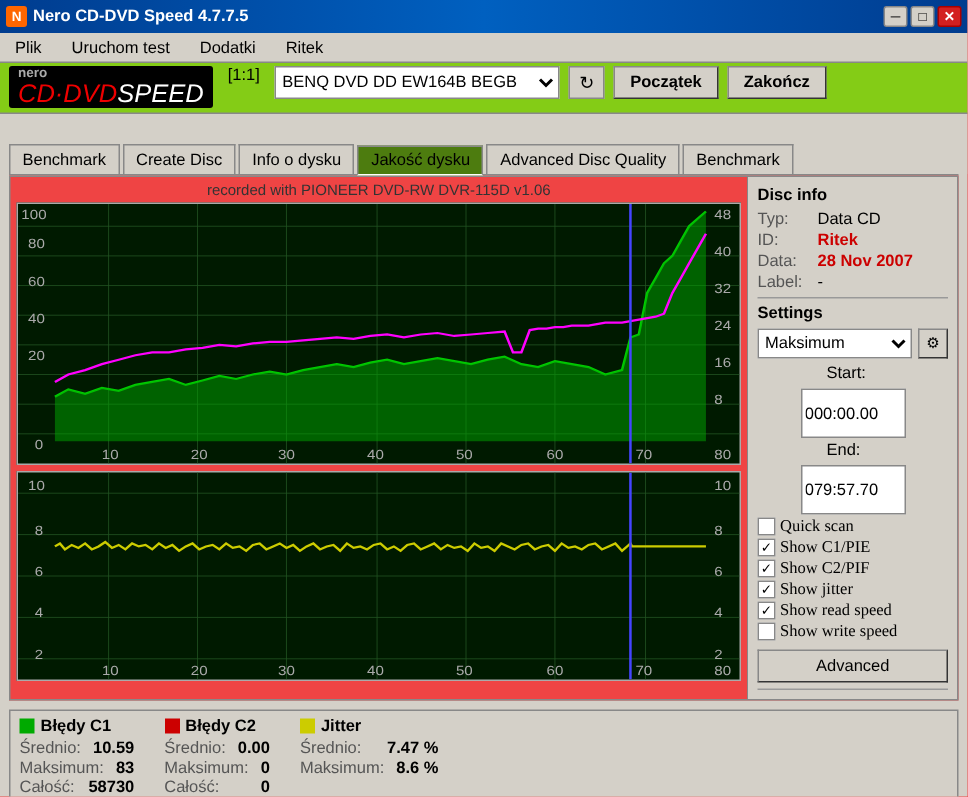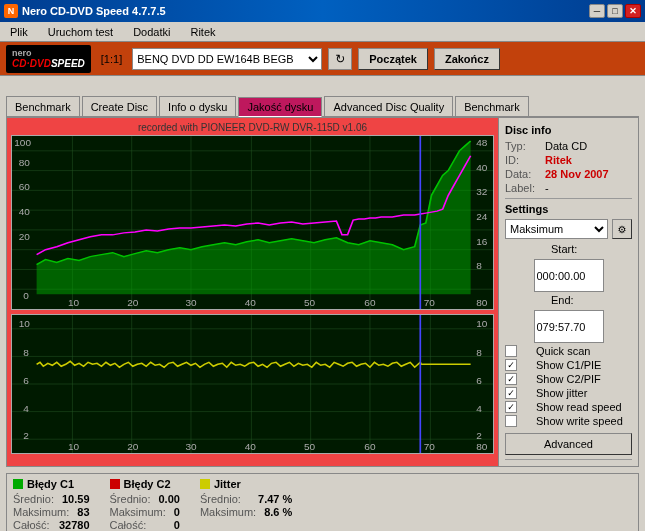--- a/index.html
+++ b/index.html
@@ -11,33 +11,33 @@
     .title-bar-icon { width: 14px; height: 14px; background: #ff6600; border-radius: 2px; font-size: 9px; color: white; display: flex; align-items: center; justify-content: center; }
     .title-bar-buttons { display: flex; gap: 2px; }
     .tb-btn { width: 16px; height: 14px; border: 1px solid #888; background: #d4d0c8; border-radius: 2px; cursor: pointer; font-size: 9px; display: flex; align-items: center; justify-content: center; color: #000; font-weight: bold; }
     .tb-btn.close { background: #d32020; color: white; border-color: #a00; }
 
     
     .menu-bar { background: #d4d0c8; height: 20px; display: flex; align-items: center; padding: 0 4px; border-bottom: 1px solid #888; gap: 8px; }
     .menu-item { padding: 2px 6px; font-size: 11px; cursor: pointer; color: #000; }
 
     
-    .toolbar { background: #c2410c; height: 34px; display: flex; align-items: center; padding: 2px 6px; gap: 6px; border-bottom: 1px solid #888; }
+    .toolbar { background: #84cc16; height: 34px; display: flex; align-items: flex-start; padding: 2px 6px; gap: 6px; border-bottom: 1px solid #888; }
     .drive-select { height: 22px; width: 190px; font-size: 11px; border: 1px solid #888; background: white; }
     .toolbar-icon-btn { width: 24px; height: 22px; border: 1px solid #888; background: #d4d0c8; cursor: pointer; display: flex; align-items: center; justify-content: center; font-size: 12px; }
     .toolbar-btn { height: 22px; padding: 0 10px; background: #d4d0c8; border: 1px outset #888; cursor: pointer; font-size: 11px; font-weight: bold; }
     .nero-logo { background: #000; color: white; padding: 2px 6px; font-size: 10px; font-weight: bold; border-radius: 2px; height: 28px; display: flex; align-items: center; gap: 4px; }
     .nero-logo-top { font-size: 9px; color: #aaa; }
-    .nero-logo-bottom { color: #e00; font-size: 10px; font-style: italic; font-weight: bold; }
+    .nero-logo-bottom { color: #e00; font-size: 17px; font-style: italic; font-weight: normal; }
     .drive-label { font-size: 11px; color: #000; padding: 0 4px; }
 
     
     .tabs { display: flex; align-items: flex-end; background: #d4d0c8; padding: 4px 6px 0; gap: 2px; }
     .tab { padding: 3px 8px; background: #d4d0c8; border: 1px solid #888; border-bottom: none; cursor: pointer; font-size: 11px; height: 20px; display: flex; align-items: center; margin-top: 16px; }
-    .tab.active { background: #be185d; border-bottom: 1px solid white; z-index: 1; position: relative; bottom: -1px; }
+    .tab.active { background: #4d7c0f; border-bottom: 1px solid white; z-index: 1; position: relative; bottom: -1px; }
     .tab-bar-line { height: 1px; background: #888; margin: 0 6px; }
 
     
     .main-content { background: #ef4444; margin: 0 6px 6px; border: 1px solid #888; display: flex; height: 350px; }
     .chart-area { flex: 1; padding: 4px; position: relative; overflow: hidden; }
     .recorded-with { text-align: center; font-size: 10px; color: #333; margin-bottom: 2px; }
 
     
     .chart-top { height: 175px; position: relative; border: 1px solid #aaa; background: #001a00; margin-bottom: 4px; }
     .chart-bottom { height: 140px; position: relative; border: 1px solid #aaa; background: #001a00; }
@@ -51,21 +51,21 @@
     .panel-label { color: #555; width: 40px; flex-shrink: 0; font-size: 11px; }
     .panel-value { color: #000; font-size: 11px; }
     .panel-value.red { color: #cc0000; font-weight: bold; }
     .separator { height: 1px; background: #999; margin: 4px 0; }
     .settings-row { display: flex; align-items: flex-end; gap: 4px; margin-bottom: 4px; }
     .settings-select { height: 20px; font-size: 11px; border: 1px solid #888; background: white; flex: 1; }
     .settings-icon-btn { width: 20px; height: 20px; border: 1px outset #888; background: #d4d0c8; display: flex; align-items: center; justify-content: center; cursor: pointer; font-size: 10px; }
     .input-row { display: flex; align-items: center; gap: 4px; margin-bottom: 2px; flex-direction: column; }
     .input-label { font-size: 11px; width: 35px; }
     .input-field { height: 33px; width: 70px; border: 1px solid #888; background: white; font-size: 11px; padding: 0 2px; }
-    .checkbox-row { display: flex; align-items: center; gap: 19px; margin-bottom: 2px; }
+    .checkbox-row { display: flex; align-items: center; gap: 3px; margin-bottom: 2px; font-family: Liberation Serif, serif; }
     .cb { width: 12px; height: 12px; border: 1px solid #888; background: white; flex-shrink: 0; display: flex; align-items: center; justify-content: center; font-size: 9px; }
     .cb.checked::after { content: '✓'; color: #000; font-size: 9px; }
     .adv-btn { width: 100%; height: 22px; background: #d4d0c8; border: 1px outset #888; cursor: pointer; font-size: 11px; margin-top: 4px; }
     .quality-row { display: flex; justify-content: space-between; align-items: center; padding: 3px 0; }
     .quality-label { font-size: 11px; font-weight: bold; }
     .quality-value { color: #0000cc; font-weight: bold; font-size: 12px; }
 
     
     .stats-area { background: #d4d0c8; margin: 0 6px 4px; border: 1px solid #888; padding: 4px 6px; display: flex; gap: 20px; font-size: 11px; }
     .stat-col { display: flex; flex-direction: column; gap: 1px; }
@@ -316,21 +316,21 @@
     <div class="stat-row">
       <span class="stat-label">Średnio:</span>
       <span class="stat-value">10.59</span>
     </div>
     <div class="stat-row">
       <span class="stat-label">Maksimum:</span>
       <span class="stat-value">83</span>
     </div>
     <div class="stat-row">
       <span class="stat-label">Całość:</span>
-      <span class="stat-value">32780</span>
+      <span class="stat-value">58730</span>
     </div>
   </div>
 
   <div class="stat-col">
     <div class="stat-header">
       <div class="stat-dot" style="background:#cc0000;"></div>
       <span>Błędy C2</span>
     </div>
     <div class="stat-row">
       <span class="stat-label">Średnio:</span>

